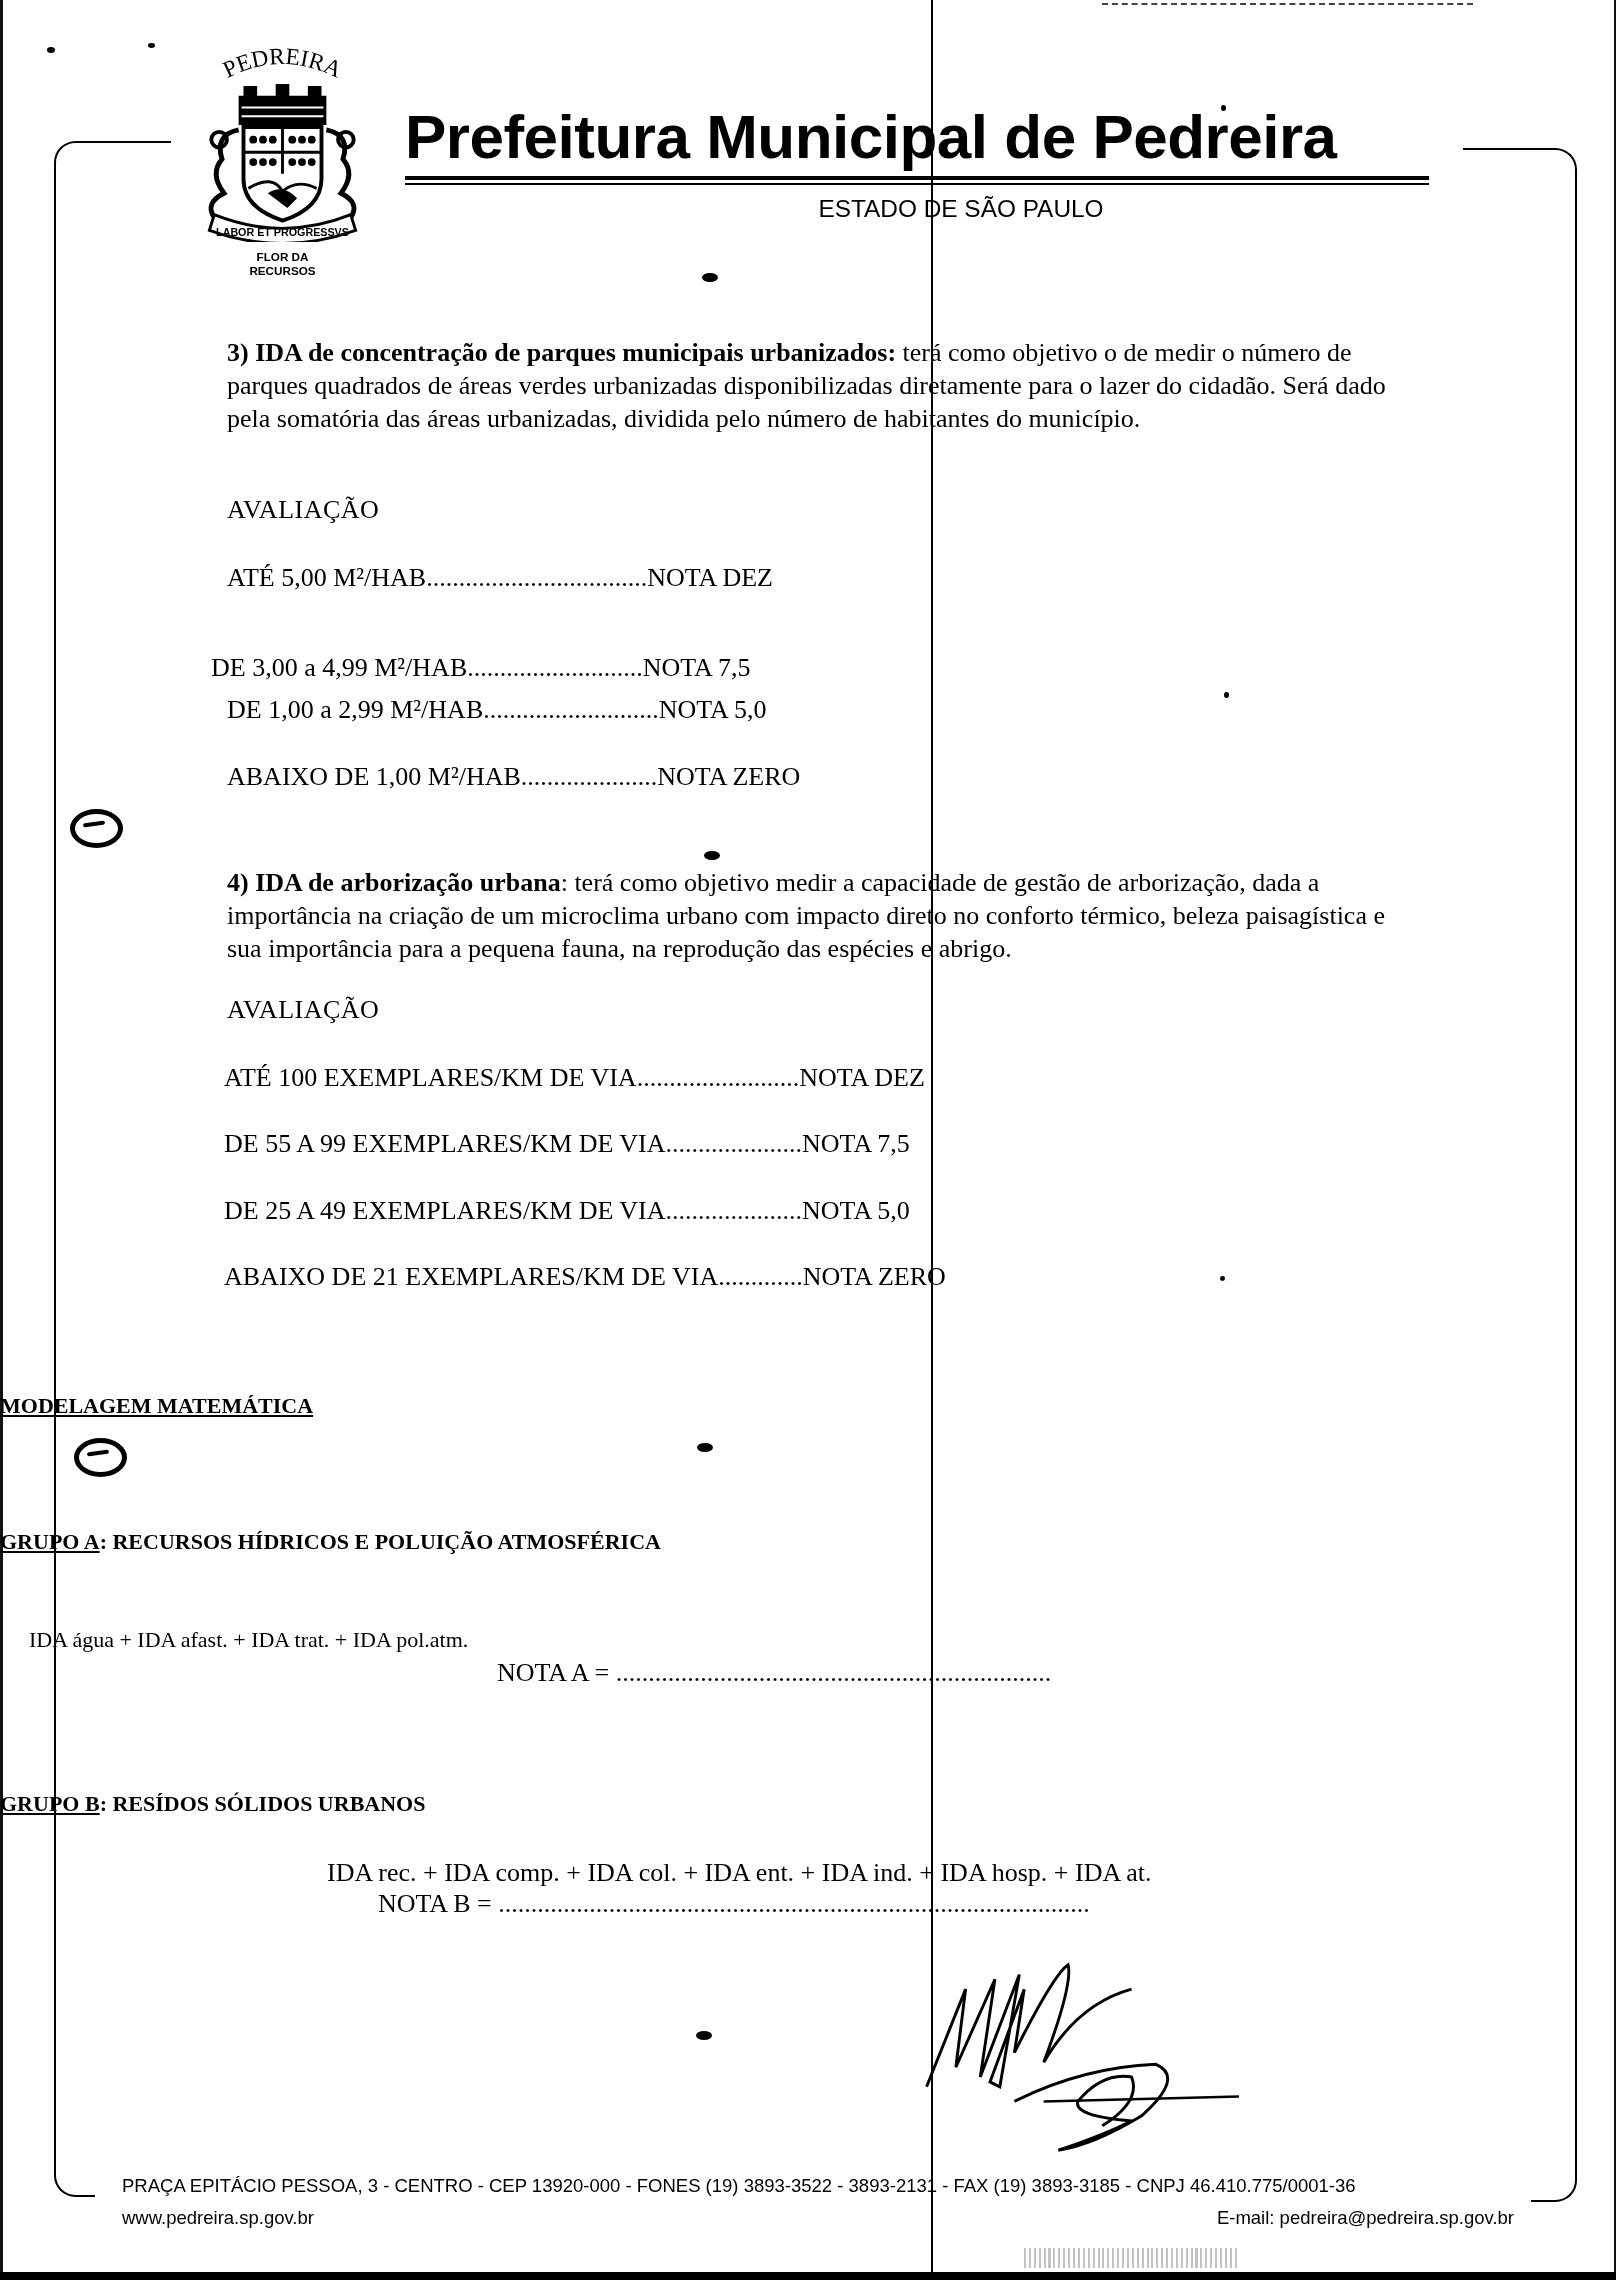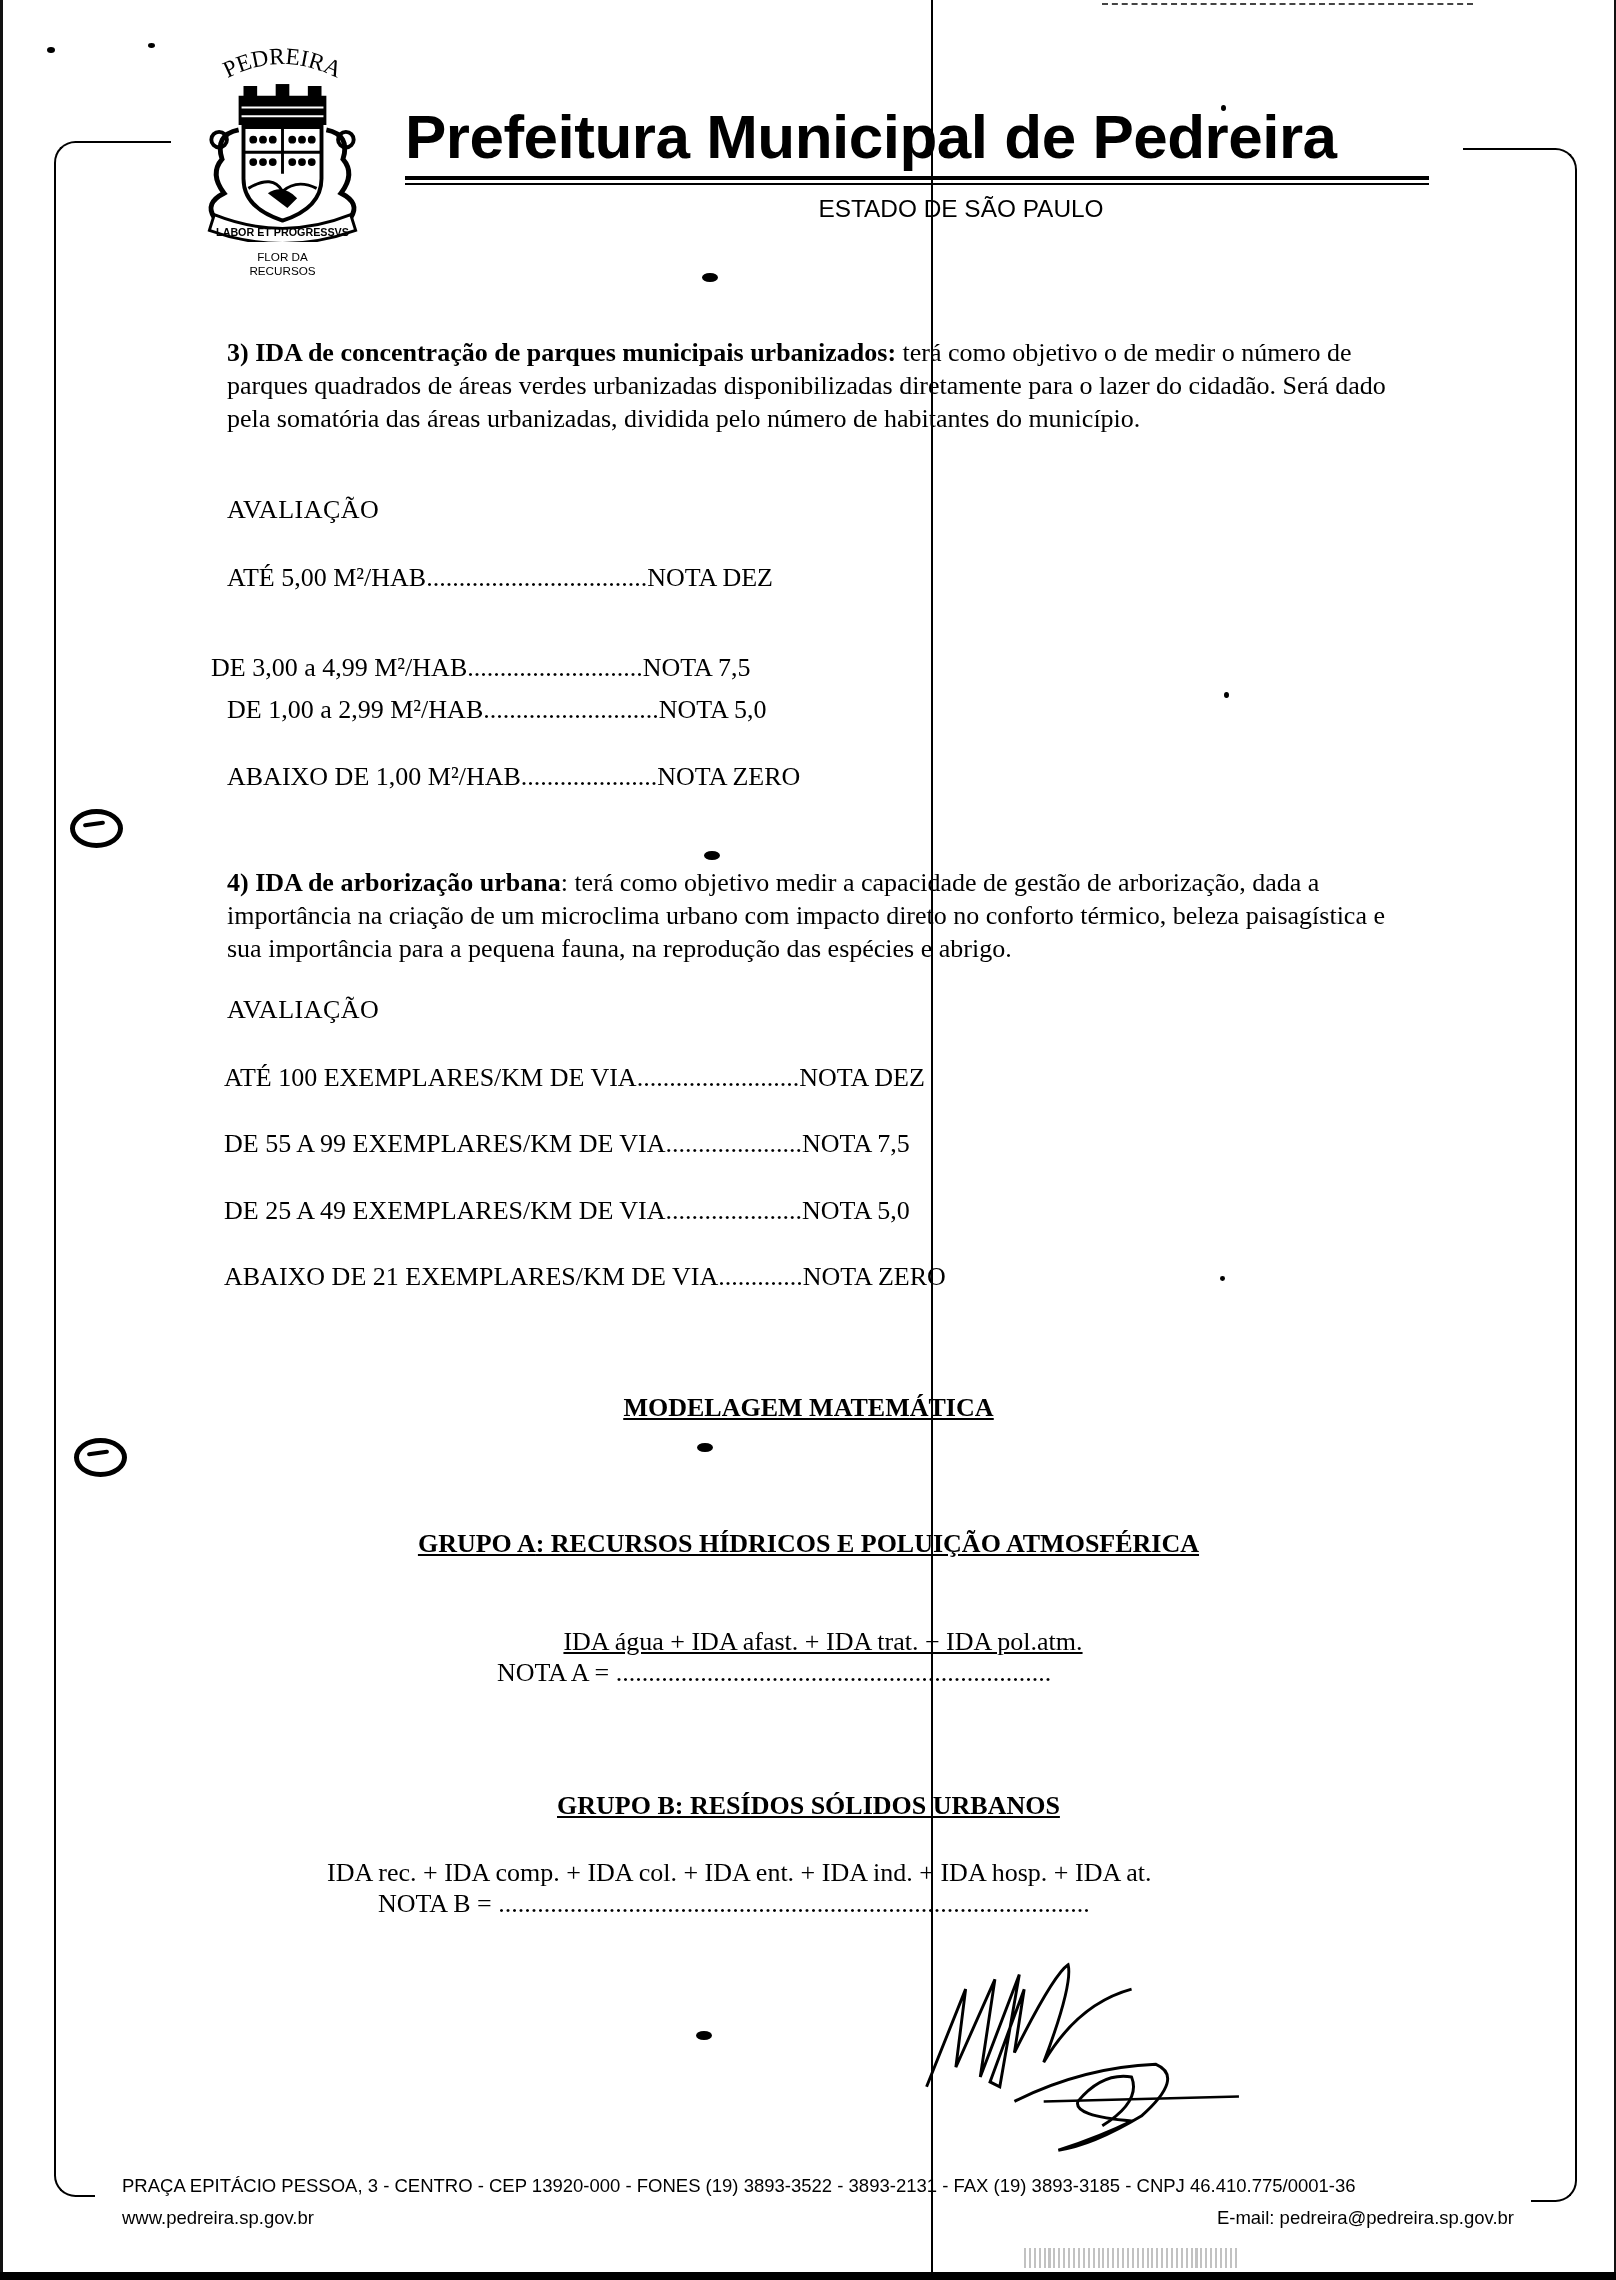--- a/index.html
+++ b/index.html
@@ -17,32 +17,32 @@
   .bullet-mark { position: absolute; width: 15.6px; height: 8.8px; background: #000; border-radius: 50%; }
 
   
   .frame-top-left { position: absolute; left: 54px; top: 141px; width: 115px; height: 2029px; border-top: 2px solid #000; border-left: 2px solid #000; border-top-left-radius: 21.5px; }
   .frame-bottom-left { position: absolute; left: 54px; top: 2146px; width: 39px; height: 49px; border-bottom: 2.9px solid #000; border-left: 2px solid #000; border-bottom-left-radius: 21.5px; }
   .frame-top-right { position: absolute; left: 1463px; top: 148px; width: 112px; height: 2009px; border-top: 2px solid #000; border-right: 2px solid #000; border-top-right-radius: 21.5px; }
   .frame-bottom-right { position: absolute; left: 1531px; top: 2146px; width: 44px; height: 54px; border-bottom: 2.9px solid #000; border-right: 2px solid #000; border-bottom-right-radius: 21.5px; }
 
   
   .crest { position: absolute; left: 185px; top: 47px; width: 195px; height: 234px; }
-  .crest-label { position: absolute; font-family: "Liberation Sans", sans-serif; font-size: 11.7px; text-align: center; width: 117px; left: 39px; line-height: 13.7px; }
+  .crest-label { position: absolute; font-family: "Liberation Sans", sans-serif; font-size: 11.7px; text-align: center; width: 117px; left: 39px; line-height: 13.7px; font-weight: bold; }
   .title { position: absolute; left: 405px; top: 101px; font-family: "Liberation Sans", sans-serif; font-weight: bold; font-size: 62px; letter-spacing: -0.5px; white-space: nowrap; }
   .title-rule1 { position: absolute; left: 405px; top: 176px; width: 1024px; height: 3.9px; background: #000; }
   .title-rule2 { position: absolute; left: 405px; top: 183px; width: 1024px; height: 2px; background: #000; }
   .subtitle { position: absolute; left: 405px; top: 195px; width: 1024px; text-align: center; font-family: "Liberation Sans", sans-serif; font-size: 24.4px; padding-left: 88px; box-sizing: border-box; }
 
   
   .para { position: absolute; left: 227px; width: 1185px; font-size: 26px; line-height: 33px; }
   .para b { font-weight: bold; }
   .label { position: absolute; left: 227px; font-size: 26px; letter-spacing: 0.5px; }
   .row { position: absolute; font-size: 26px; white-space: nowrap; }
-  .center { position: absolute; left: 0; width: 1617px; text-align: center; font-size: 26px; white-space: nowrap; text-decoration: underline; }
+  .center { position: absolute; left: 0; width: 1617px; font-size: 22px; white-space: nowrap; }
   .heading { font-weight: bold; }
   .u { text-decoration: underline; }
 
   
   .signature { position: absolute; left: 907px; top: 1955px; width: 332px; height: 205px; }
 
   
   .footer-line1 { position: absolute; left: 122px; top: 2175px; font-family: Liberation Sans, sans-serif; font-size: 18.5px; white-space: nowrap; }
   .footer-web { position: absolute; left: 122px; top: 2207px; font-family: "Liberation Sans", sans-serif; font-size: 18.5px; }
   .footer-email { position: absolute; right: 103px; top: 2207px; font-family: "Liberation Sans", sans-serif; font-size: 18.5px; }

